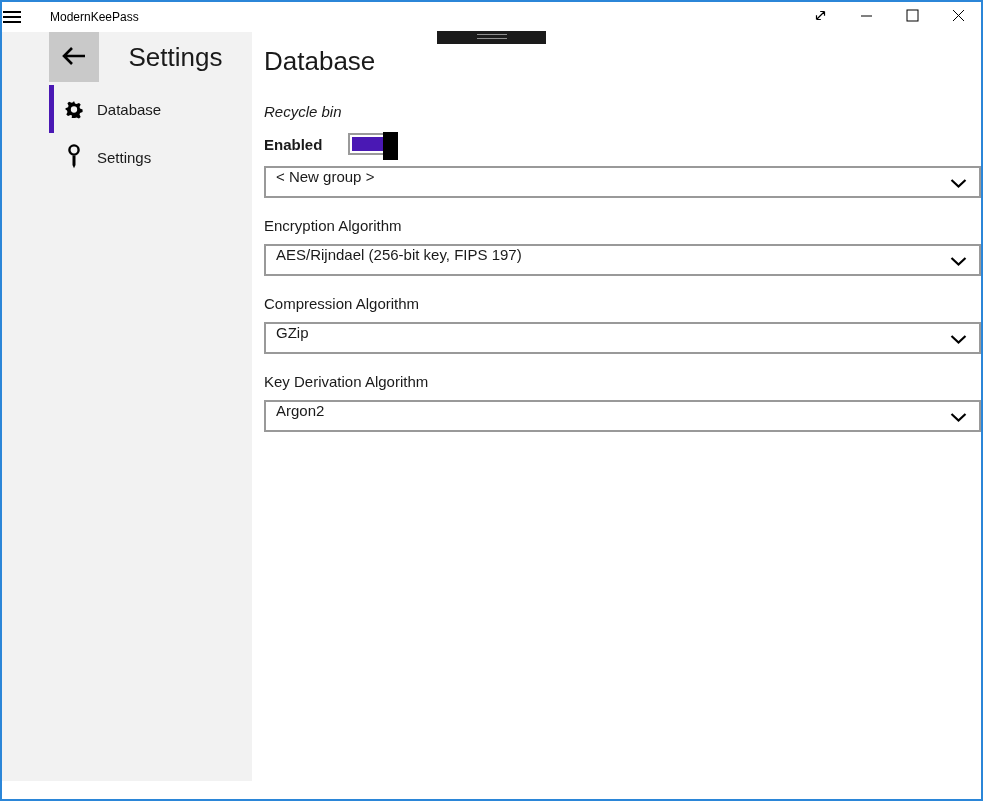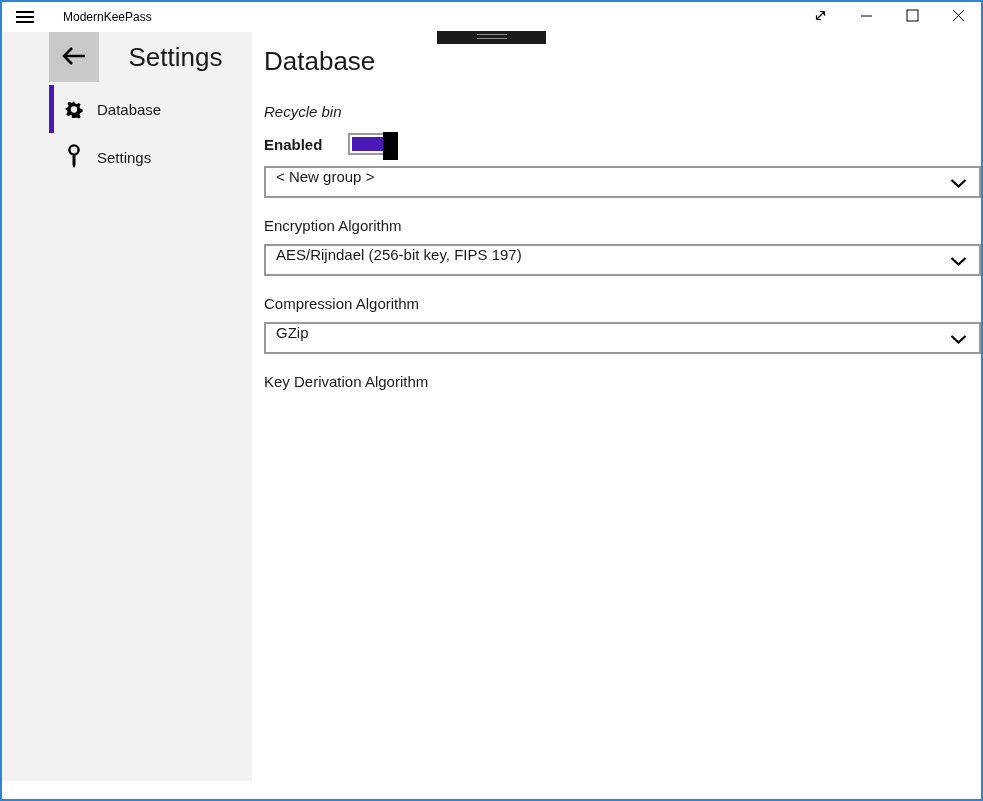--- a/index.html
+++ b/index.html
@@ -11,21 +11,20 @@
     width: 983px; height: 801px;
     border: 2px solid var(--window-border-blue, #2b86d8);
     background: #fff;
     overflow: hidden;
   }
 
   
   .titlebar {
     height: 30px; background:#fff;
     display: flex; align-items: center;
-    padding-left: 13px;
   }
   .hamburger-btn {
     width: 20px; height: 30px; background: transparent; border: none;
     display: flex; align-items: center; justify-content: center; cursor: pointer;
   }
   .hamburger { width: 18px; }
   .hamburger div { height: 2px; background:#000; margin: 3px 0; }
   .app-title { font-size: 12px; margin-left: 28px; color:#000; }
   .win-controls { margin-left: auto; display: flex; height: 30px; }
   .win-btn {
@@ -222,15 +221,23 @@
       <div class="select under-label">
         <span>GZip</span>
         <span class="chev">
           <svg width="17" height="10" viewBox="0 0 17 10">
               <path d="M1.5 1.5 L8.5 8 L15.5 1.5" stroke="#000" stroke-width="2.2" fill="none"></path>
             </svg>
         </span>
       </div>
 
       <div class="field-label">Key Derivation Algorithm</div>
+      <div class="select under-label">
+        <span>Argon2</span>
+        <span class="chev">
+          <svg width="17" height="10" viewBox="0 0 17 10">
+              <path d="M1.5 1.5 L8.5 8 L15.5 1.5" stroke="#000" stroke-width="2.2" fill="none"></path>
+            </svg>
+        </span>
+      </div>
     </main>
   </div>
 </div>
 
 </body></html>

